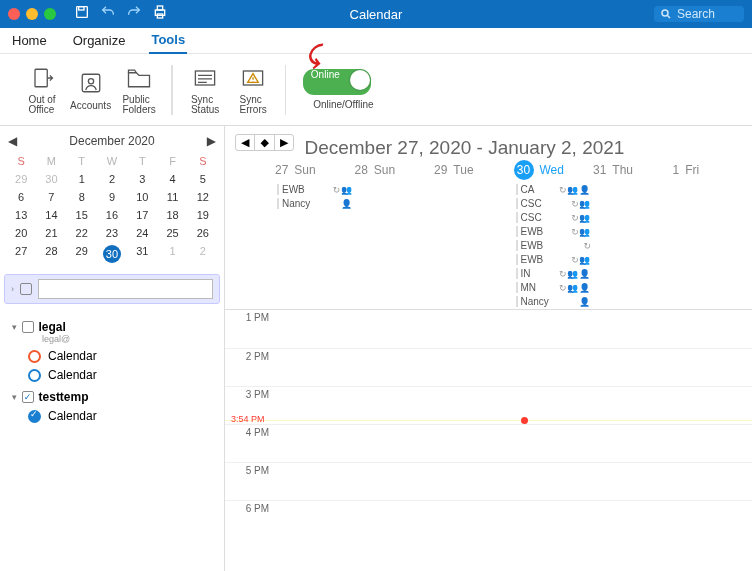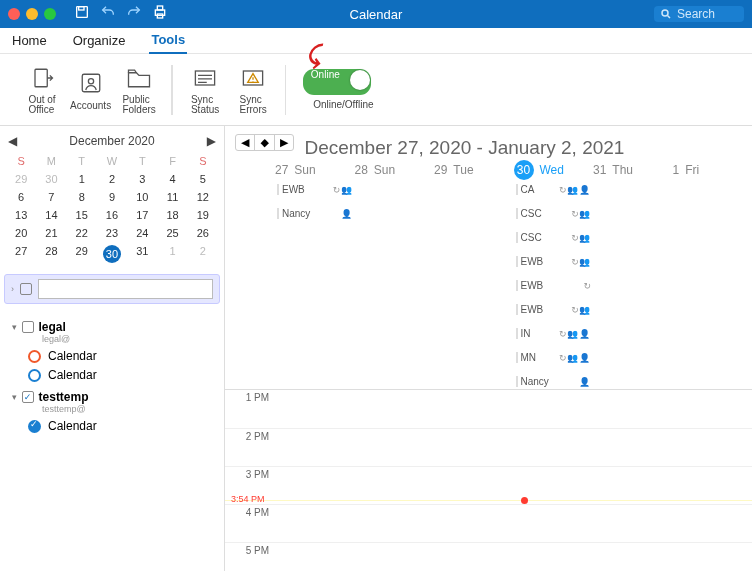--- a/index.html
+++ b/index.html
@@ -76,21 +76,21 @@
 
 
 .dayrow { display: flex; padding-left: 50px; border-bottom: 0px solid #eee; height: 24px; align-items: center; }
 .dayh { display: flex; align-items: center; gap: 6px; font-size: 12px; color: #888; width: 82px; }
 .dayh .num { color: #888; }
 .dayh.sel .num { background: #1a9ff7; color: #fff; width: 20px; height: 20px; border-radius: 50%; display: inline-flex; align-items: center; justify-content: center; }
 .dayh.sel .name { color: #1a9ff7; font-weight: 500; }
 
 
 .allday { display: flex; padding-left: 50px; border-bottom: 1px solid #ddd; min-height: 0; position: relative; }
-.allday-col { width: 82px; display: flex; flex-direction: column; gap: 13px; padding: 2px 0; }
+.allday-col { width: 82px; display: flex; flex-direction: column; gap: 3px; padding: 2px 0; }
 .ev { display: flex; align-items: center; gap: 3px; font-size: 10px; color: #555; padding: 0 2px; }
 .ev .bar { width: 2px; height: 11px; background: #ddd; }
 .evicons { margin-left: auto; display: flex; gap: 1px; color: #999; font-size: 9px; }
 
 
 .grid { position: relative; }
 .hourrow { height: 38px; border-top: 1px solid #efefef; display: flex; }
 .hourrow:first-child { border-top: none; }
 .tlabel { width: 50px; text-align: right; padding-right: 6px; font-size: 10px; color: #666; padding-top: 2px; }
 .nowline { position: absolute; left: 0; right: 0; height: 1px; background: #fef9c3; }
@@ -279,21 +279,20 @@
             <span class="circ blue"></span>
             <span>Calendar</span>
           </div>
         </div>
         <div class="acct">
           <div class="acct-head">
             <span class="chev">▾</span>
             <span class="cb">✓</span>
             <span class="acct-name">testtemp</span>
           </div>
-          <div class="acct-email">testtemp@</div>
           <div class="cal-item">
             <span class="circ filled"></span>
             <span>Calendar</span>
           </div>
         </div>
       </div>
   </div>
 
   <div class="main">
     <div class="main-head">
@@ -439,19 +438,22 @@
         </div>
         <div class="hourrow">
           <div class="tlabel">3 PM</div>
         </div>
         <div class="hourrow">
           <div class="tlabel">4 PM</div>
         </div>
         <div class="hourrow">
           <div class="tlabel">5 PM</div>
         </div>
+        <div class="hourrow">
+          <div class="tlabel">6 PM</div>
+        </div>
         <div class="nowline" style="top: 110px;">
           <span class="nl">3:54 PM</span>
           <span class="nd" style="left: 296px;"></span>
         </div>
       </div>
   </div>
 </div>
 
 </body></html>

